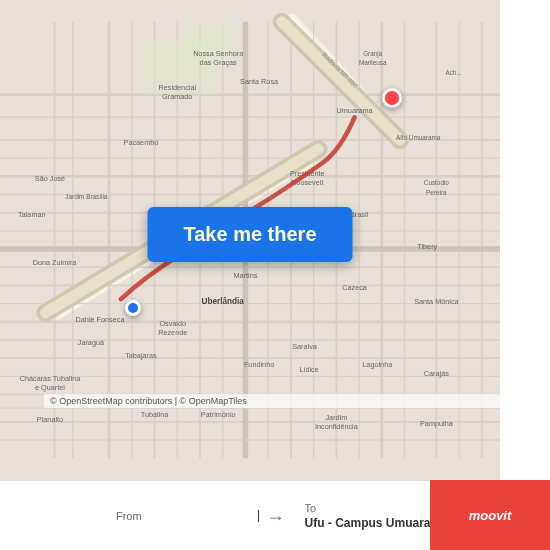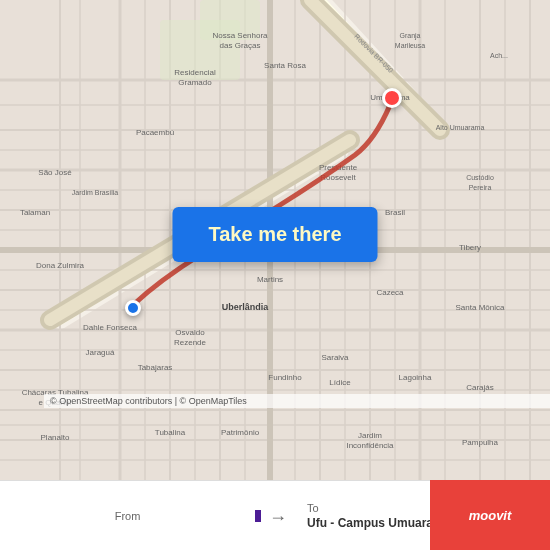--- a/index.html
+++ b/index.html
@@ -1,20 +1,20 @@
 <!DOCTYPE html>
 <html><head>
   <meta charset="utf-8">
   <style>
     * { margin: 0; padding: 0; box-sizing: border-box; }
     body { width: 550px; height: 550px; overflow: hidden; font-family: Arial, sans-serif; }
 
     #map-container {
       position: relative;
-      width: 550px;
+      width: 500px;
       height: 480px;
       background-color: #e8e0d8;
       overflow: hidden;
     }
 
     
     #map-svg {
       position: absolute;
       top: 0; left: 0;
       width: 100%; height: 100%;
@@ -70,22 +70,24 @@
       background-color: white;
       display: flex;
       align-items: center;
       border-top: 1px solid #ddd;
     }
 
     #footer-left {
       flex: 1;
       padding: 0 12px;
       display: flex;
+      flex-direction: column;
       justify-content: center;
-      border-right: 6px solid #4c1d95;
+      border-right: 1px solid #4c1d95;
+      text-align: center;
     }
 
     #footer-right {
       flex: 1;
       padding: 0 12px;
       display: flex;
       flex-direction: column;
       justify-content: center;
     }
 

